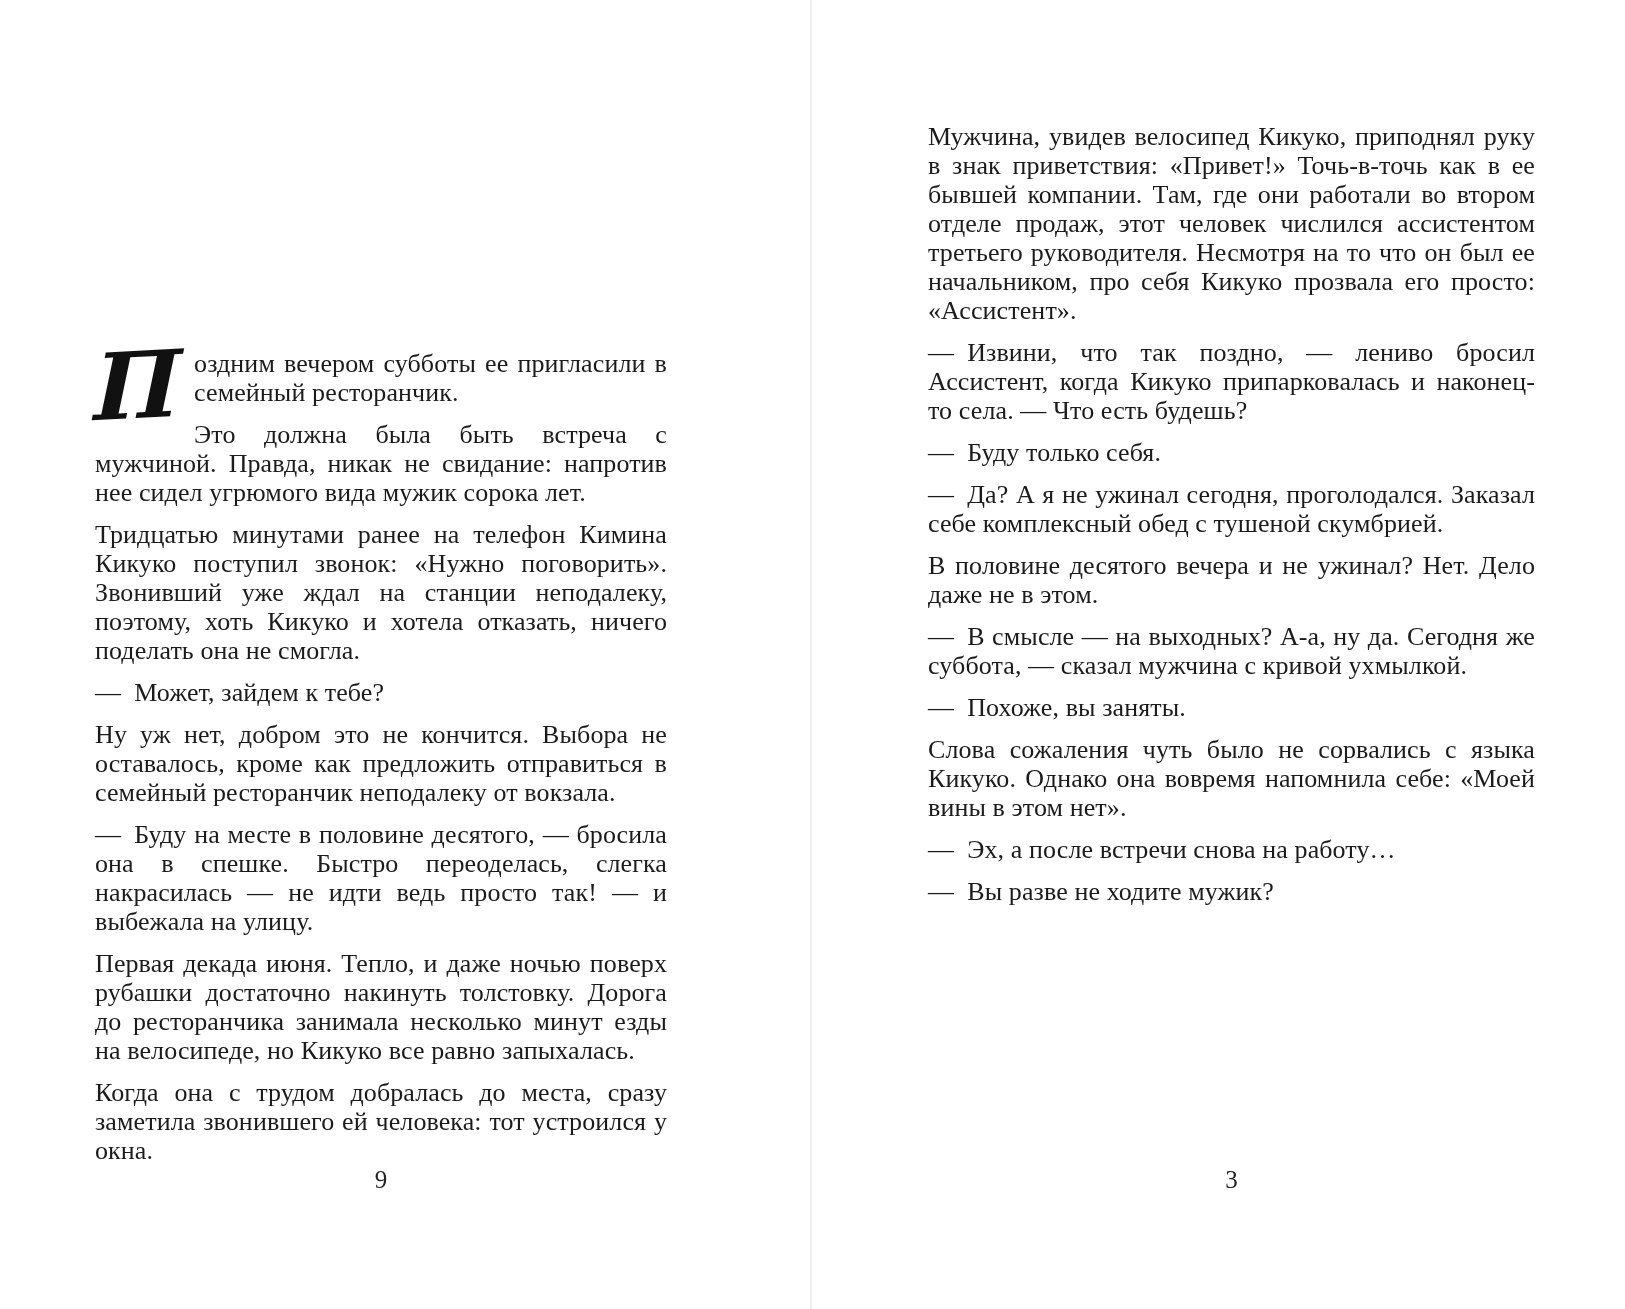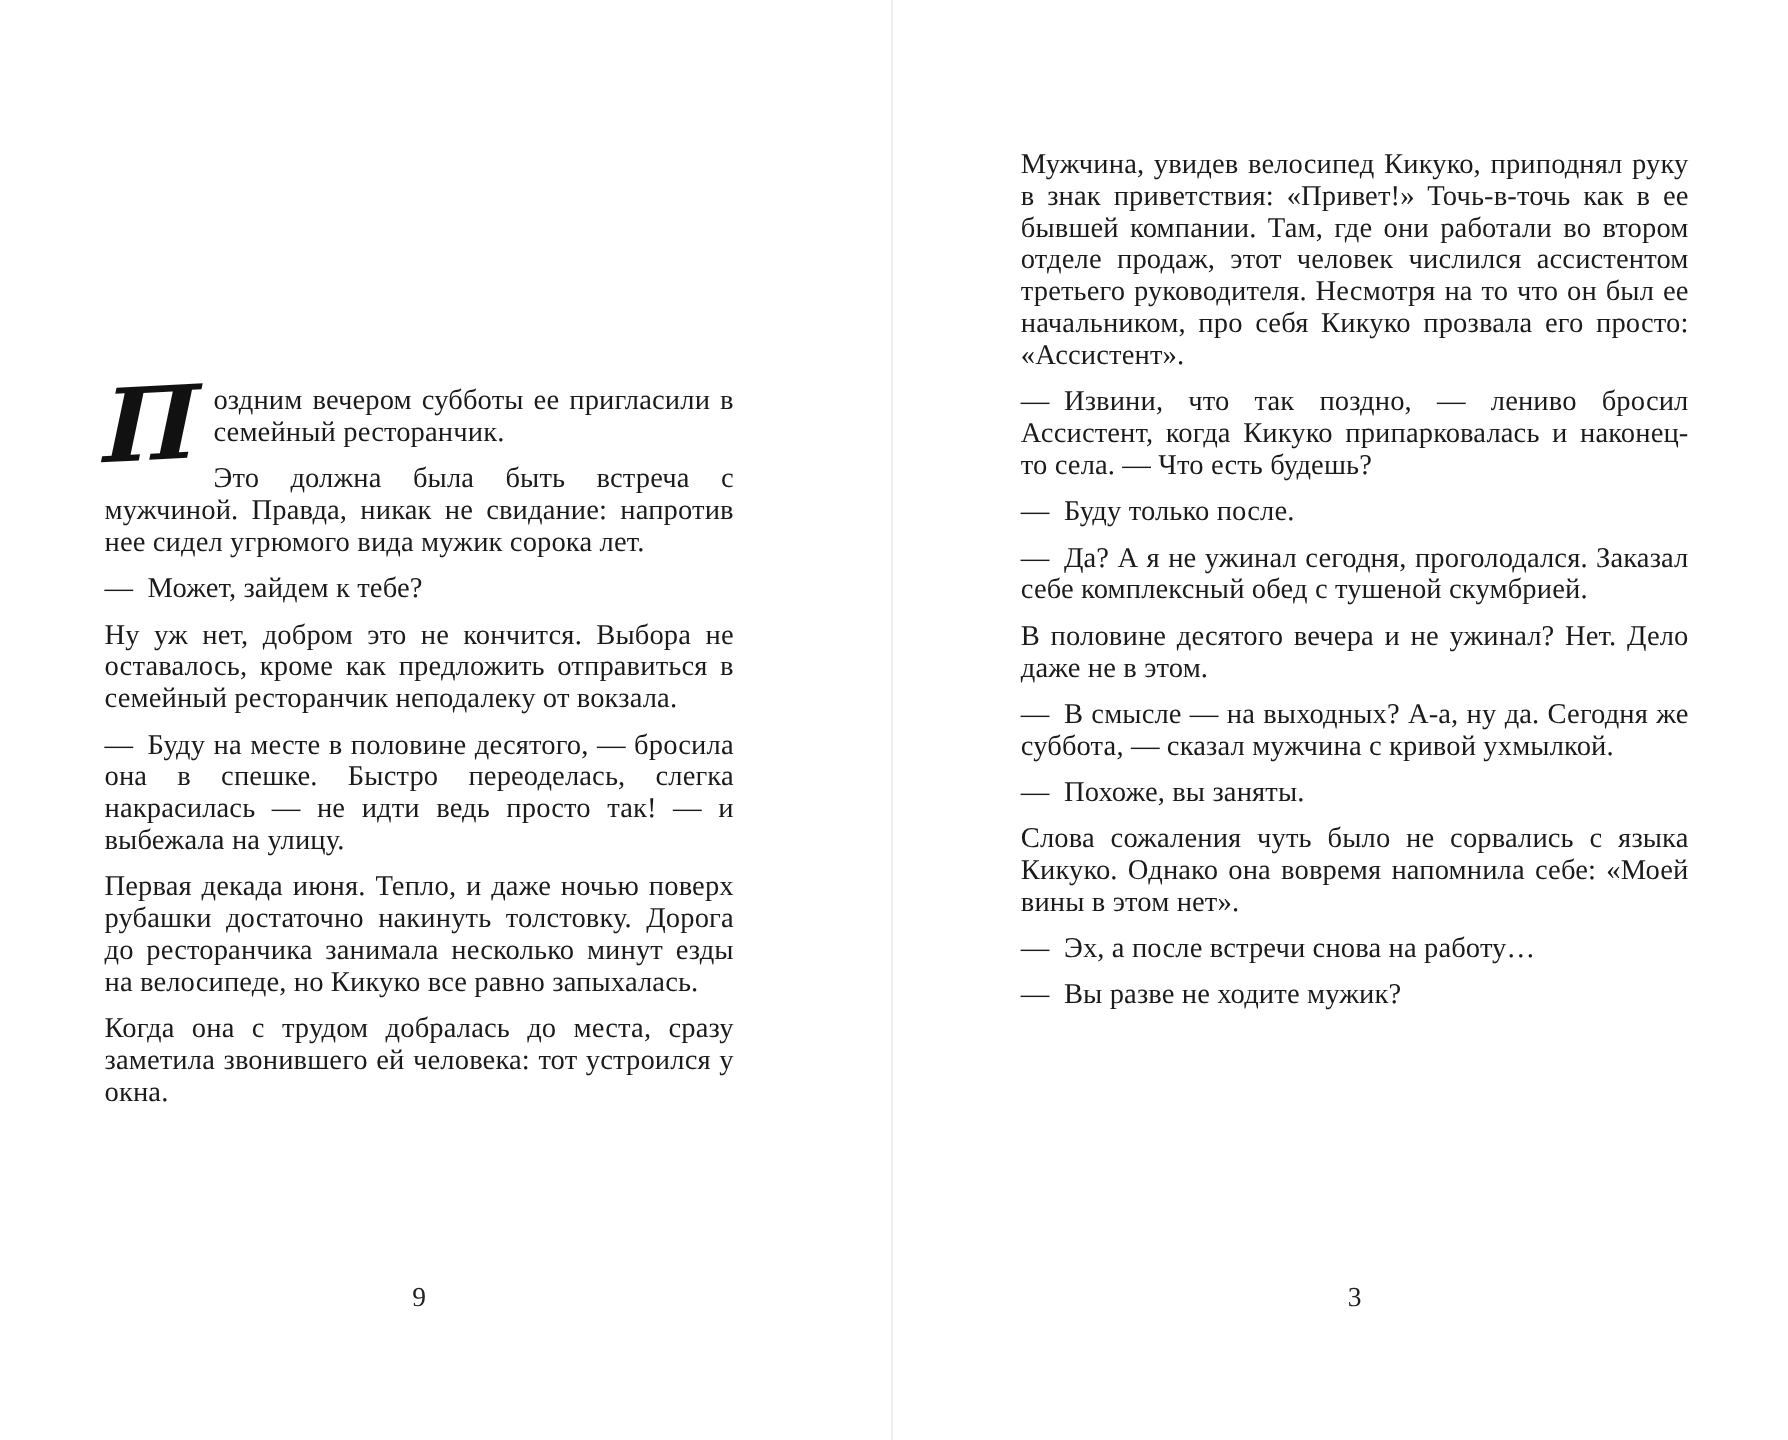--- a/index.html
+++ b/index.html
@@ -25,21 +25,21 @@
     background: #eeeeee;
   }
   .textcol {
     position: absolute;
     font-size: 26px;
     line-height: 29px;
     text-align: justify;
     letter-spacing: 0.1px;
   }
   .col-left  { left: 95px;  top: 349px; width: 572px; }
-  .col-right { left: 928px; top: 134px; width: 607px; }
+  .col-right { left: 928px; top: 122px; width: 607px; }
   .para {
     margin: 0 0 13px 0;
     padding: 0;
   }
   .dropcap {
     float: left;
     font-family: "DejaVu Serif", serif;
     font-style: italic;
     font-weight: bold;
     font-size: 92px;
@@ -63,31 +63,32 @@
 </head>
 <body>
 
 <div class="spread">
 
   <div class="gutter"></div>
 
   <div class="textcol col-left">
       <p class="para"><span class="dropcap">П</span><span class="para-text">оздним вечером субботы ее пригласили в семейный ресторанчик.</span></p>
       <p class="para"><span class="para-text">Это должна была быть встреча с мужчиной. Правда, никак не свидание: напротив нее сидел угрюмого вида мужик сорока лет.</span></p>
+      <p class="para"><span class="para-text">Тридцатью минутами ранее на телефон Кимина Кикуко поступил звонок: «Нужно поговорить». Звонивший уже ждал на станции неподалеку, поэтому, хоть Кикуко и хотела отказать, ничего поделать она не смогла.</span></p>
       <p class="para"><span class="para-text">— Может, зайдем к тебе?</span></p>
       <p class="para"><span class="para-text">Ну уж нет, добром это не кончится. Выбора не оставалось, кроме как предложить отправиться в семейный ресторанчик неподалеку от вокзала.</span></p>
       <p class="para"><span class="para-text">— Буду на месте в половине десятого, — бросила она в спешке. Быстро переоделась, слегка накрасилась — не идти ведь просто так! — и выбежала на улицу.</span></p>
       <p class="para"><span class="para-text">Первая декада июня. Тепло, и даже ночью поверх рубашки достаточно накинуть толстовку. Дорога до ресторанчика занимала несколько минут езды на велосипеде, но Кикуко все равно запыхалась.</span></p>
       <p class="para"><span class="para-text">Когда она с трудом добралась до места, сразу заметила звонившего ей человека: тот устроился у окна.</span></p>
     </div>
 
   <div class="textcol col-right">
       <p class="para"><span class="para-text">Мужчина, увидев велосипед Кикуко, приподнял руку в знак приветствия: «Привет!» Точь-в-точь как в ее бывшей компании. Там, где они работали во втором отделе продаж, этот человек числился ассистентом третьего руководителя. Несмотря на то что он был ее начальником, про себя Кикуко прозвала его просто: «Ассистент».</span></p>
       <p class="para"><span class="para-text">— Извини, что так поздно, — лениво бросил Ассистент, когда Кикуко припарковалась и наконец-то села. — Что есть будешь?</span></p>
-      <p class="para"><span class="para-text">— Буду только после.</span></p>
+      <p class="para"><span class="para-text">— Буду только себя.</span></p>
       <p class="para"><span class="para-text">— Да? А я не ужинал сегодня, проголодался. Заказал себе комплексный обед с тушеной скумбрией.</span></p>
       <p class="para"><span class="para-text">В половине десятого вечера и не ужинал? Нет. Дело даже не в этом.</span></p>
       <p class="para"><span class="para-text">— В смысле — на выходных? А-а, ну да. Сегодня же суббота, — сказал мужчина с кривой ухмылкой.</span></p>
       <p class="para"><span class="para-text">— Похоже, вы заняты.</span></p>
       <p class="para"><span class="para-text">Слова сожаления чуть было не сорвались с языка Кикуко. Однако она вовремя напомнила себе: «Моей вины в этом нет».</span></p>
       <p class="para"><span class="para-text">— Эх, а после встречи снова на работу…</span></p>
       <p class="para"><span class="para-text">— Вы разве не ходите мужик?</span></p>
     </div>
 
   <div class="pagenum pagenum-left">9</div>

